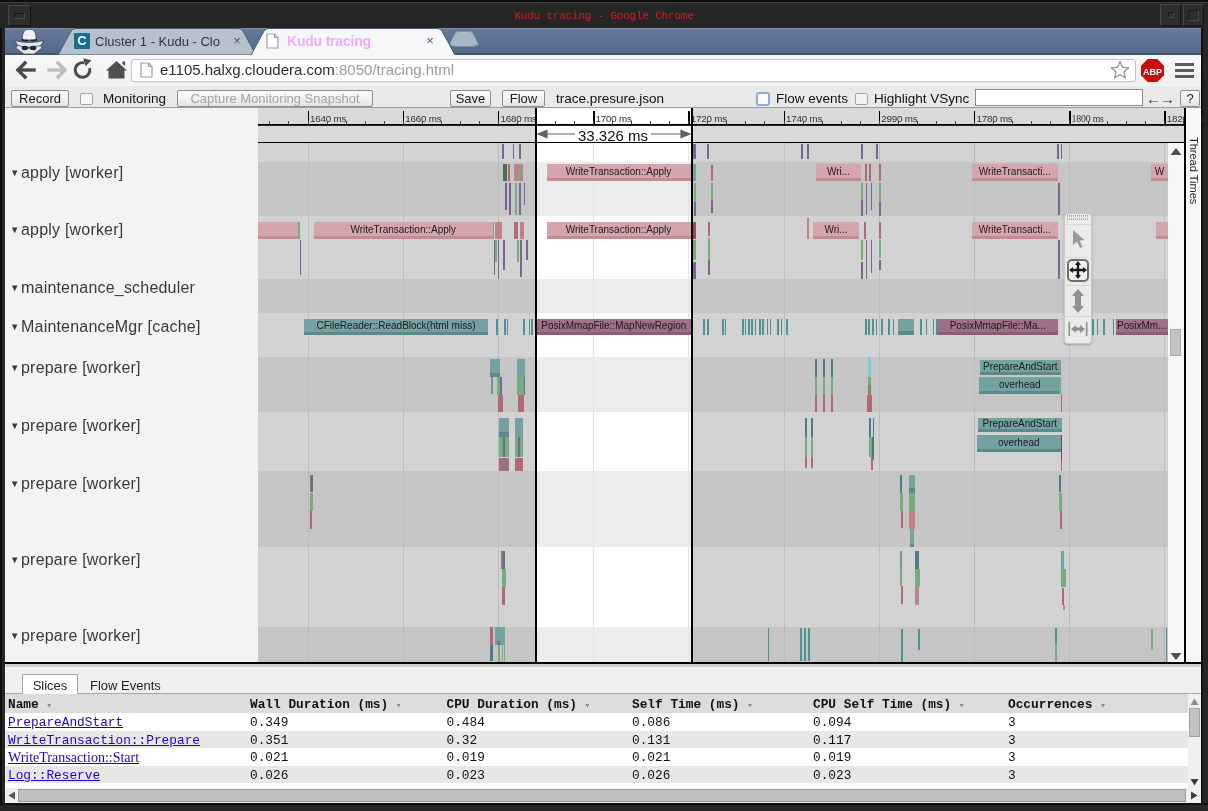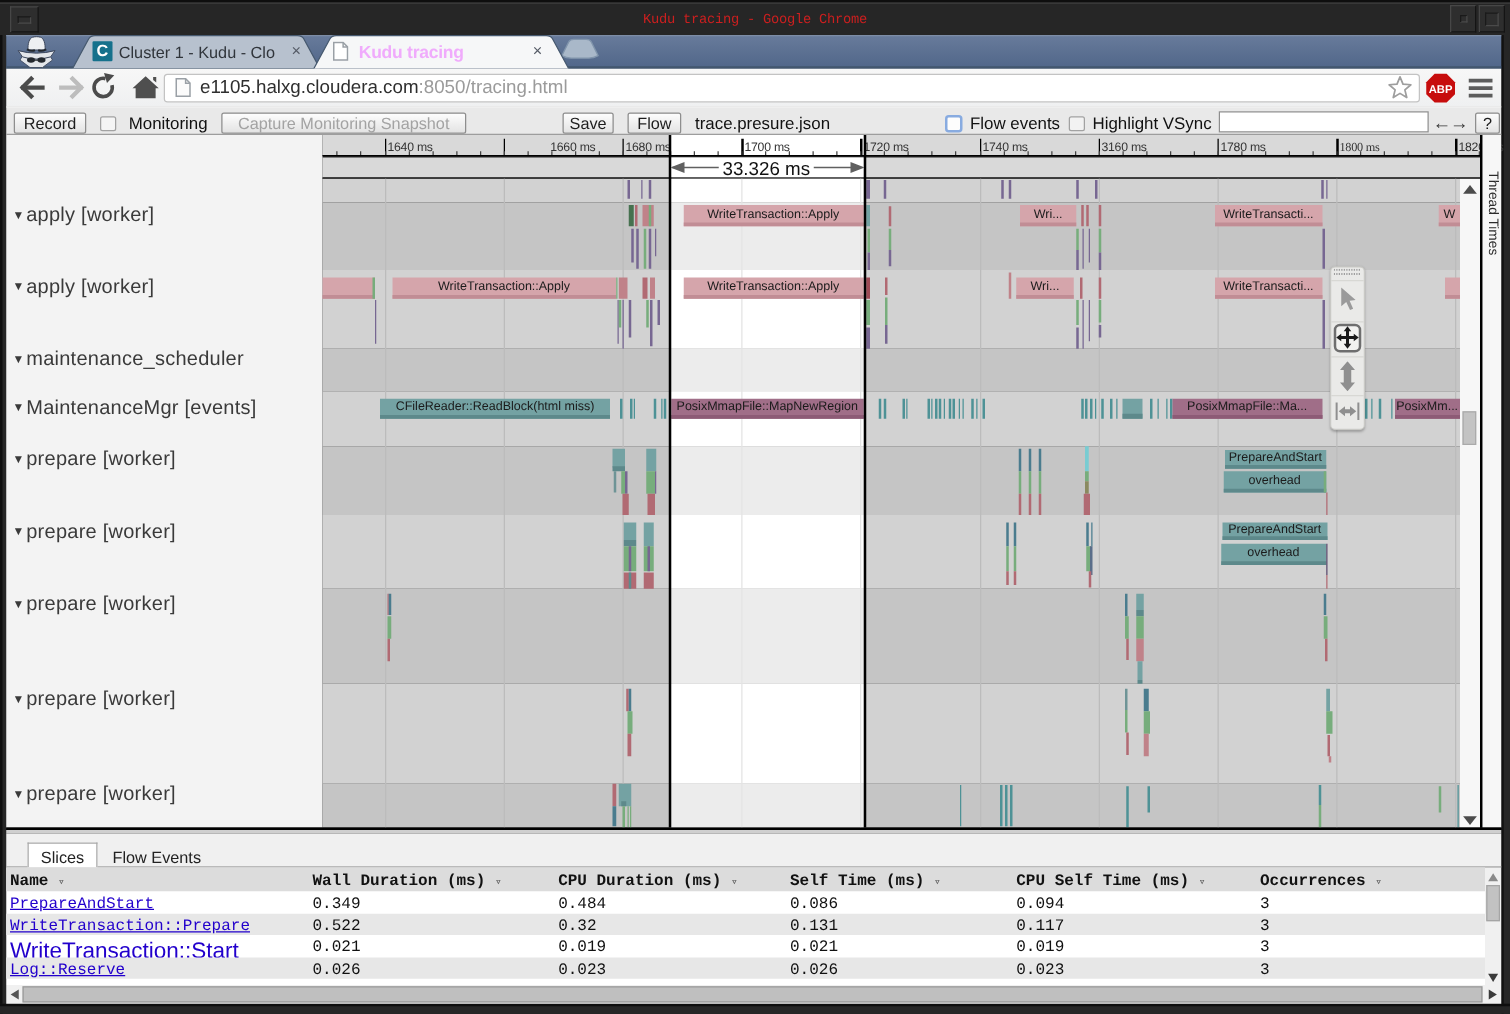--- a/index.html
+++ b/index.html
@@ -106,51 +106,51 @@
 <div class="t" style="left:1146px;top:89.5px;font-size:15px;color:#333;letter-spacing:-1px;">←→</div>
 <div class="btn" style="left:1180px;top:89.5px;width:20px;height:17.5px;line-height:16px;">?</div>
 <div style="left:4.5px;top:108px;width:253.5px;height:554px;background:#f3f3f3;"></div>
 <div style="left:10px;top:167.0px;width:10px;font-size:9.5px;color:#3a3a3a;">▼</div>
 <div class="t" style="left:21px;top:164.0px;font-size:16px;color:#3a3a3a;letter-spacing:0.2px;">apply [worker]</div>
 <div style="left:10px;top:224.0px;width:10px;font-size:9.5px;color:#3a3a3a;">▼</div>
 <div class="t" style="left:21px;top:221.0px;font-size:16px;color:#3a3a3a;letter-spacing:0.2px;">apply [worker]</div>
 <div style="left:10px;top:282.0px;width:10px;font-size:9.5px;color:#3a3a3a;">▼</div>
 <div class="t" style="left:21px;top:279.0px;font-size:16px;color:#3a3a3a;letter-spacing:0.2px;">maintenance_scheduler</div>
 <div style="left:10px;top:321.0px;width:10px;font-size:9.5px;color:#3a3a3a;">▼</div>
-<div class="t" style="left:21px;top:318.0px;font-size:16px;color:#3a3a3a;letter-spacing:0.2px;">MaintenanceMgr [events]</div>
+<div class="t" style="left:21px;top:318.0px;font-size:16px;color:#3a3a3a;letter-spacing:0.2px;">MaintenanceMgr [cache]</div>
 <div style="left:10px;top:361.5px;width:10px;font-size:9.5px;color:#3a3a3a;">▼</div>
 <div class="t" style="left:21px;top:358.5px;font-size:16px;color:#3a3a3a;letter-spacing:0.2px;">prepare [worker]</div>
 <div style="left:10px;top:419.5px;width:10px;font-size:9.5px;color:#3a3a3a;">▼</div>
 <div class="t" style="left:21px;top:416.5px;font-size:16px;color:#3a3a3a;letter-spacing:0.2px;">prepare [worker]</div>
 <div style="left:10px;top:477.5px;width:10px;font-size:9.5px;color:#3a3a3a;">▼</div>
 <div class="t" style="left:21px;top:474.5px;font-size:16px;color:#3a3a3a;letter-spacing:0.2px;">prepare [worker]</div>
 <div style="left:10px;top:553.5px;width:10px;font-size:9.5px;color:#3a3a3a;">▼</div>
 <div class="t" style="left:21px;top:550.5px;font-size:16px;color:#3a3a3a;letter-spacing:0.2px;">prepare [worker]</div>
 <div style="left:10px;top:629.5px;width:10px;font-size:9.5px;color:#3a3a3a;">▼</div>
 <div class="t" style="left:21px;top:626.5px;font-size:16px;color:#3a3a3a;letter-spacing:0.2px;">prepare [worker]</div>
 <div style="left:258px;top:108px;width:925.5px;height:16.3px;background:#d9d9d9;"></div>
 <div style="left:536.5px;top:108px;width:154.10000000000002px;height:16.3px;background:#fff;"></div>
 <div style="left:258px;top:124.3px;width:925.5px;height:1.2px;background:#000;"></div>
 <div style="left:258px;top:125.5px;width:925.5px;height:16.7px;background:#d9d9d9;"></div>
 <div style="left:536.5px;top:125.5px;width:154.10000000000002px;height:16.7px;background:#fff;"></div>
 <div style="left:258px;top:142.2px;width:925.5px;height:1.2px;background:#000;"></div>
 <div style="left:307.5px;top:111px;width:1.5px;height:13.3px;background:#000;"></div>
 <div class="t" style="left:310.0px;top:112.8px;font-size:9.8px;color:#333;letter-spacing:-0.2px;">1640 ms</div>
 <div style="left:402.7px;top:111px;width:1.5px;height:13.3px;background:#000;"></div>
-<div class="t" style="left:405.2px;top:112.8px;font-size:9.8px;color:#333;letter-spacing:-0.2px;padding-left:35px;">1660 ms</div>
+<div class="t" style="left:405.2px;top:112.8px;font-size:9.8px;color:#333;letter-spacing:-0.2px;">1660 ms</div>
 <div style="left:497.9px;top:111px;width:1.5px;height:13.3px;background:#000;"></div>
 <div class="t" style="left:500.4px;top:112.8px;font-size:9.8px;color:#333;letter-spacing:-0.2px;">1680 ms</div>
 <div style="left:593.1px;top:111px;width:1.5px;height:13.3px;background:#000;"></div>
 <div class="t" style="left:595.6px;top:112.8px;font-size:9.8px;color:#333;letter-spacing:-0.2px;">1700 ms</div>
 <div style="left:688.3000000000001px;top:111px;width:1.5px;height:13.3px;background:#000;"></div>
 <div class="t" style="left:690.8000000000001px;top:112.8px;font-size:9.8px;color:#333;letter-spacing:-0.2px;">1720 ms</div>
 <div style="left:783.5000000000001px;top:111px;width:1.5px;height:13.3px;background:#000;"></div>
 <div class="t" style="left:786.0000000000001px;top:112.8px;font-size:9.8px;color:#333;letter-spacing:-0.2px;">1740 ms</div>
 <div style="left:878.7000000000002px;top:111px;width:1.5px;height:13.3px;background:#000;"></div>
-<div class="t" style="left:881.2000000000002px;top:112.8px;font-size:9.8px;color:#333;letter-spacing:-0.2px;">3160 ms</div>
+<div class="t" style="left:881.2000000000002px;top:112.8px;font-size:9.8px;color:#333;letter-spacing:-0.2px;">2990 ms</div>
 <div style="left:973.9000000000002px;top:111px;width:1.5px;height:13.3px;background:#000;"></div>
 <div class="t" style="left:976.4000000000002px;top:112.8px;font-size:9.8px;color:#333;letter-spacing:-0.2px;">1780 ms</div>
 <div style="left:1069.1000000000001px;top:111px;width:1.5px;height:13.3px;background:#000;"></div>
 <div class="t" style="left:1071.6000000000001px;top:112.8px;font-size:9.8px;color:#333;letter-spacing:-0.2px;font-family:Liberation Serif, serif;">1800 ms</div>
 <div style="left:1164.3000000000002px;top:111px;width:1.5px;height:13.3px;background:#000;"></div>
 <div class="t" style="left:1166.8000000000002px;top:112.8px;font-size:9.8px;color:#333;letter-spacing:-0.2px;">1820 ms</div>
 <div style="left:269.4199999999999px;top:120.5px;width:1px;height:3.8px;background:#444;"></div>
 <div style="left:288.4599999999999px;top:120.5px;width:1px;height:3.8px;background:#444;"></div>
 <div style="left:307.49999999999994px;top:120.5px;width:1px;height:3.8px;background:#444;"></div>
 <div style="left:326.53999999999996px;top:120.5px;width:1px;height:3.8px;background:#444;"></div>
@@ -553,26 +553,26 @@
 <div class="t" style="left:813px;top:697px;font-family:'Liberation Mono',monospace;font-size:12.8px;font-weight:bold;color:#111;">CPU Self Time (ms) <span style="font-size:9px;color:#555;">▿</span></div>
 <div class="t" style="left:1008px;top:697px;font-family:'Liberation Mono',monospace;font-size:12.8px;font-weight:bold;color:#111;">Occurrences <span style="font-size:9px;color:#555;">▿</span></div>
 <div class="t" style="left:8px;top:715px;font-family:'Liberation Mono',monospace;font-size:12.8px;color:#2200cc;text-decoration:underline;">PrepareAndStart</div>
 <div class="t" style="left:250px;top:715px;font-family:'Liberation Mono',monospace;font-size:12.8px;color:#111;">0.349</div>
 <div class="t" style="left:446.5px;top:715px;font-family:'Liberation Mono',monospace;font-size:12.8px;color:#111;">0.484</div>
 <div class="t" style="left:632px;top:715px;font-family:'Liberation Mono',monospace;font-size:12.8px;color:#111;">0.086</div>
 <div class="t" style="left:813px;top:715px;font-family:'Liberation Mono',monospace;font-size:12.8px;color:#111;">0.094</div>
 <div class="t" style="left:1008px;top:715px;font-family:'Liberation Mono',monospace;font-size:12.8px;color:#111;">3</div>
 <div style="left:4.5px;top:730.6px;width:1183.5px;height:17.6px;background:#e7e7e7;"></div>
 <div class="t" style="left:8px;top:732.6px;font-family:'Liberation Mono',monospace;font-size:12.8px;color:#2200cc;text-decoration:underline;">WriteTransaction::Prepare</div>
-<div class="t" style="left:250px;top:732.6px;font-family:'Liberation Mono',monospace;font-size:12.8px;color:#111;">0.522</div>
+<div class="t" style="left:250px;top:732.6px;font-family:'Liberation Mono',monospace;font-size:12.8px;color:#111;">0.351</div>
 <div class="t" style="left:446.5px;top:732.6px;font-family:'Liberation Mono',monospace;font-size:12.8px;color:#111;">0.32</div>
 <div class="t" style="left:632px;top:732.6px;font-family:'Liberation Mono',monospace;font-size:12.8px;color:#111;">0.131</div>
 <div class="t" style="left:813px;top:732.6px;font-family:'Liberation Mono',monospace;font-size:12.8px;color:#111;">0.117</div>
 <div class="t" style="left:1008px;top:732.6px;font-family:'Liberation Mono',monospace;font-size:12.8px;color:#111;">3</div>
-<div class="t" style="left:8px;top:750.2px;font-family:Liberation Sans, sans-serif;font-size:18px;color:#2200cc;text-decoration:underline;">WriteTransaction::Start</div>
+<div class="t" style="left:8px;top:750.2px;font-family:Liberation Serif, serif;font-size:14px;color:#2200cc;text-decoration:underline;">WriteTransaction::Start</div>
 <div class="t" style="left:250px;top:750.2px;font-family:'Liberation Mono',monospace;font-size:12.8px;color:#111;">0.021</div>
 <div class="t" style="left:446.5px;top:750.2px;font-family:'Liberation Mono',monospace;font-size:12.8px;color:#111;">0.019</div>
 <div class="t" style="left:632px;top:750.2px;font-family:'Liberation Mono',monospace;font-size:12.8px;color:#111;">0.021</div>
 <div class="t" style="left:813px;top:750.2px;font-family:'Liberation Mono',monospace;font-size:12.8px;color:#111;">0.019</div>
 <div class="t" style="left:1008px;top:750.2px;font-family:'Liberation Mono',monospace;font-size:12.8px;color:#111;">3</div>
 <div style="left:4.5px;top:765.8000000000001px;width:1183.5px;height:17.6px;background:#e7e7e7;"></div>
 <div class="t" style="left:8px;top:767.8000000000001px;font-family:'Liberation Mono',monospace;font-size:12.8px;color:#2200cc;text-decoration:underline;">Log::Reserve</div>
 <div class="t" style="left:250px;top:767.8000000000001px;font-family:'Liberation Mono',monospace;font-size:12.8px;color:#111;">0.026</div>
 <div class="t" style="left:446.5px;top:767.8000000000001px;font-family:'Liberation Mono',monospace;font-size:12.8px;color:#111;">0.023</div>
 <div class="t" style="left:632px;top:767.8000000000001px;font-family:'Liberation Mono',monospace;font-size:12.8px;color:#111;">0.026</div>

